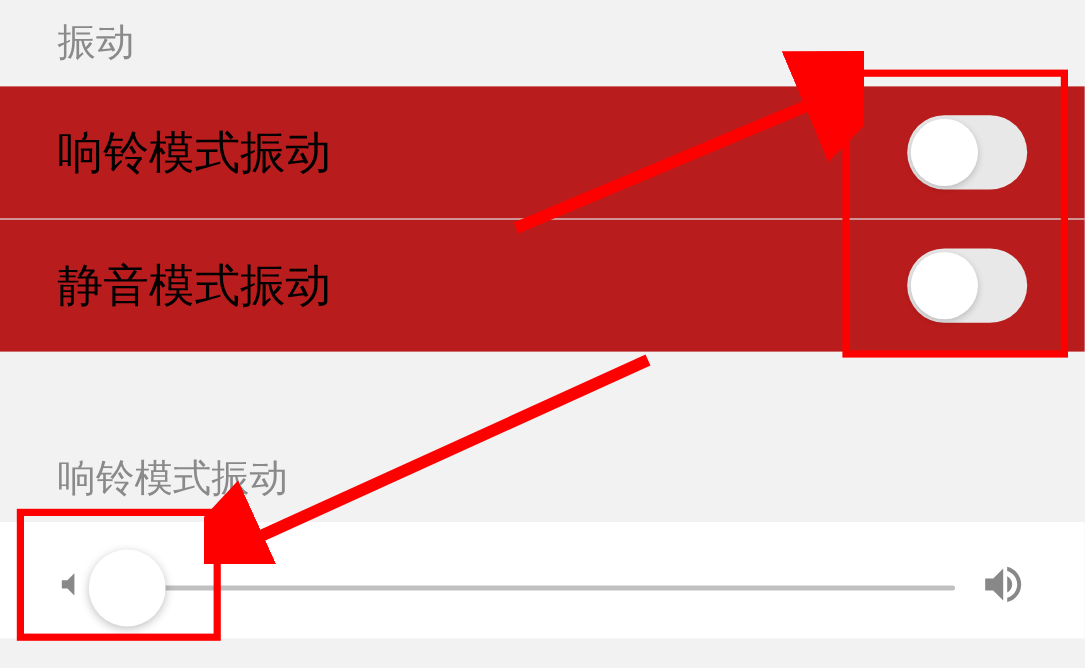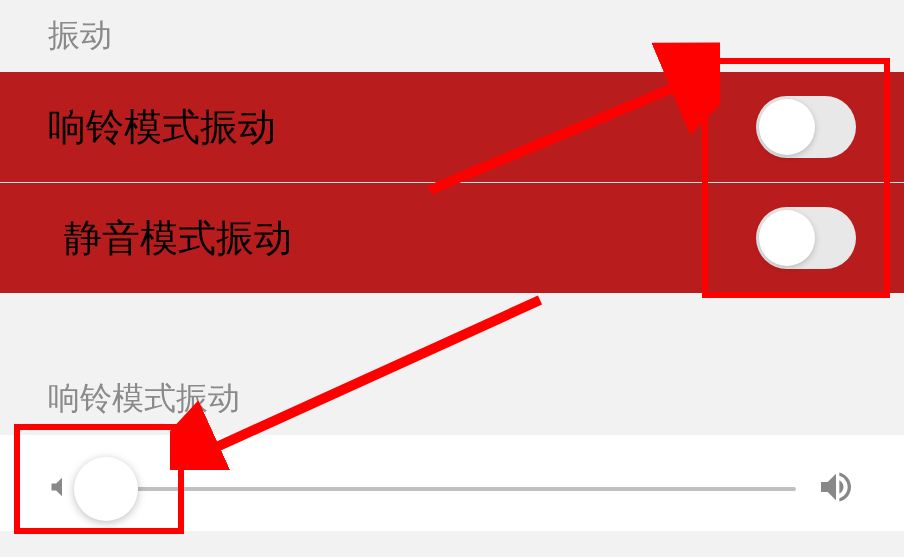--- a/index.html
+++ b/index.html
@@ -26,21 +26,20 @@
     }
     .settings-row {
       display: flex;
       align-items: center;
       justify-content: space-between;
       padding: 24px 48px;
       border-bottom: 1px solid #e0e0e0;
     }
     .settings-row:last-child {
       border-bottom: none;
-      margin-left: 16px;
     }
     .row-label {
       font-size: 38px;
       color: #000;
       font-weight: 400;
     }
     .switch {
       position: relative;
       width: 100px;
       height: 62px;

